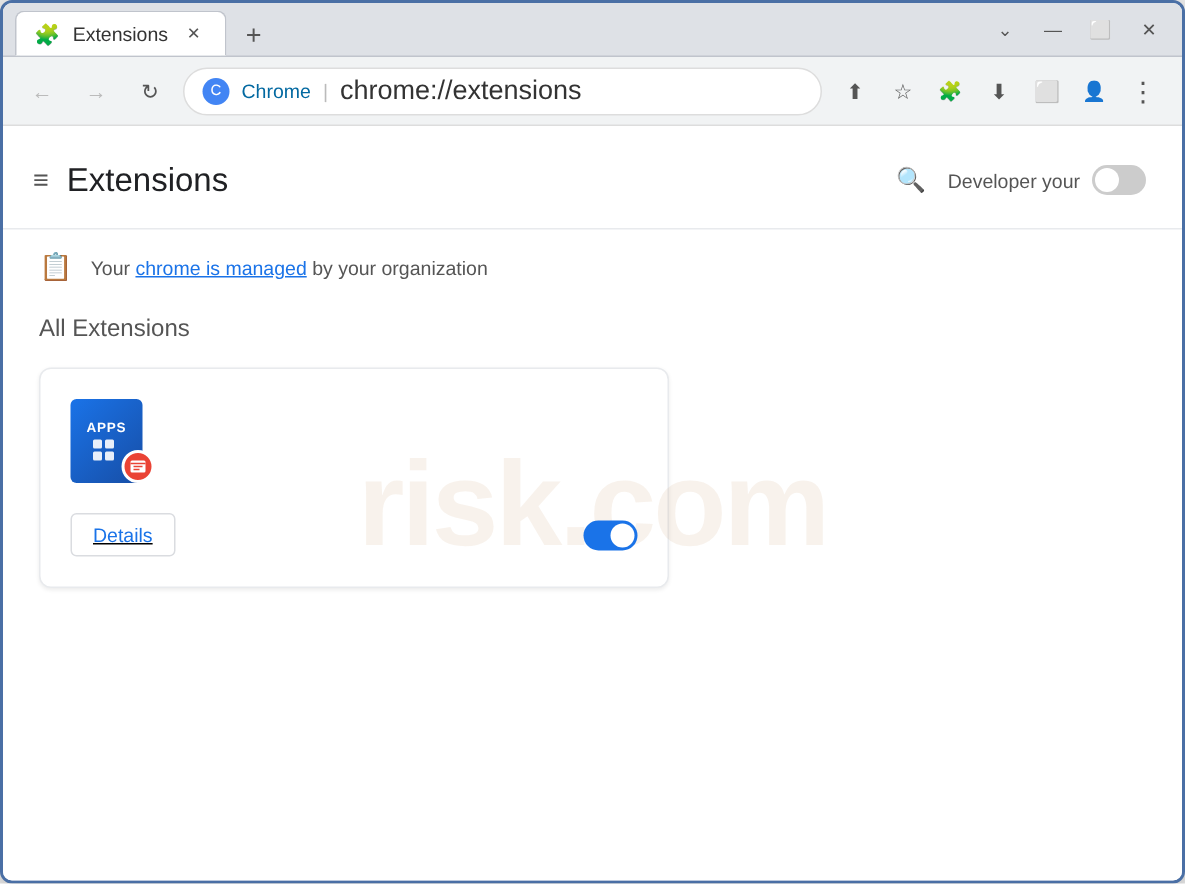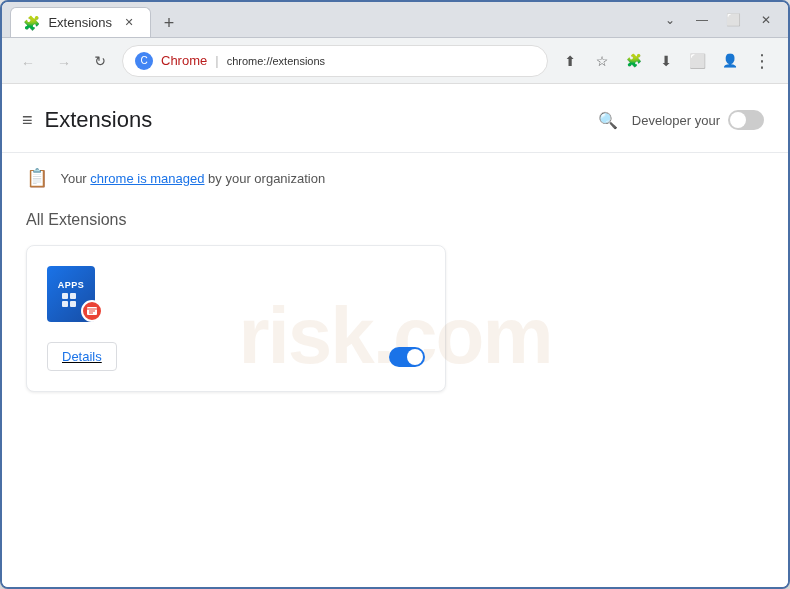--- a/index.html
+++ b/index.html
@@ -133,23 +133,23 @@
       width: 18px;
       height: 18px;
       border-radius: 50%;
       background: #4285f4;
       display: flex;
       align-items: center;
       justify-content: center;
       font-size: 10px;
       color: #fff;
     }
-    .url-text { font-size: 13px; color: #b91c1c; }
+    .url-text { font-size: 13px; color: #0369a1; }
     .url-divider { color: #bbb; font-size: 13px; }
-    .url-path { font-size: 11px; color: #333; }
+    .url-path { font-size: 18px; color: #333; }
     .toolbar-icons {
       display: flex;
       gap: 4px;
       align-items: center;
     }
     .toolbar-icon {
       width: 28px;
       height: 28px;
       border-radius: 50%;
       display: flex;

